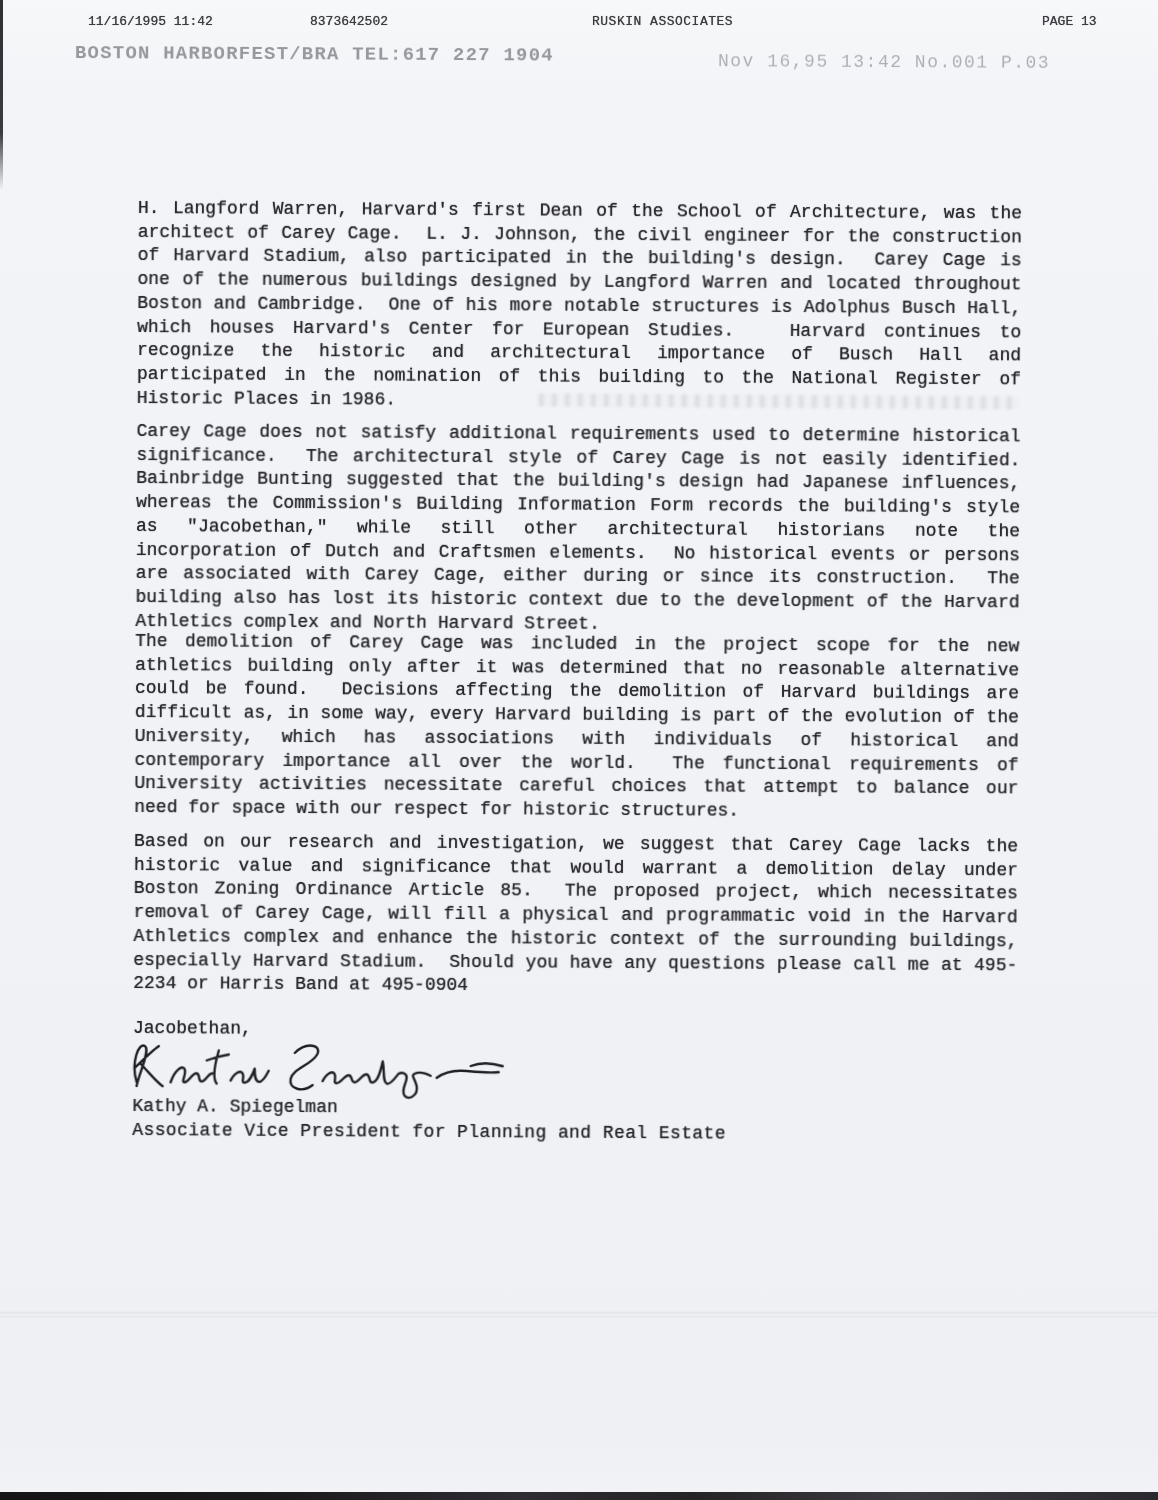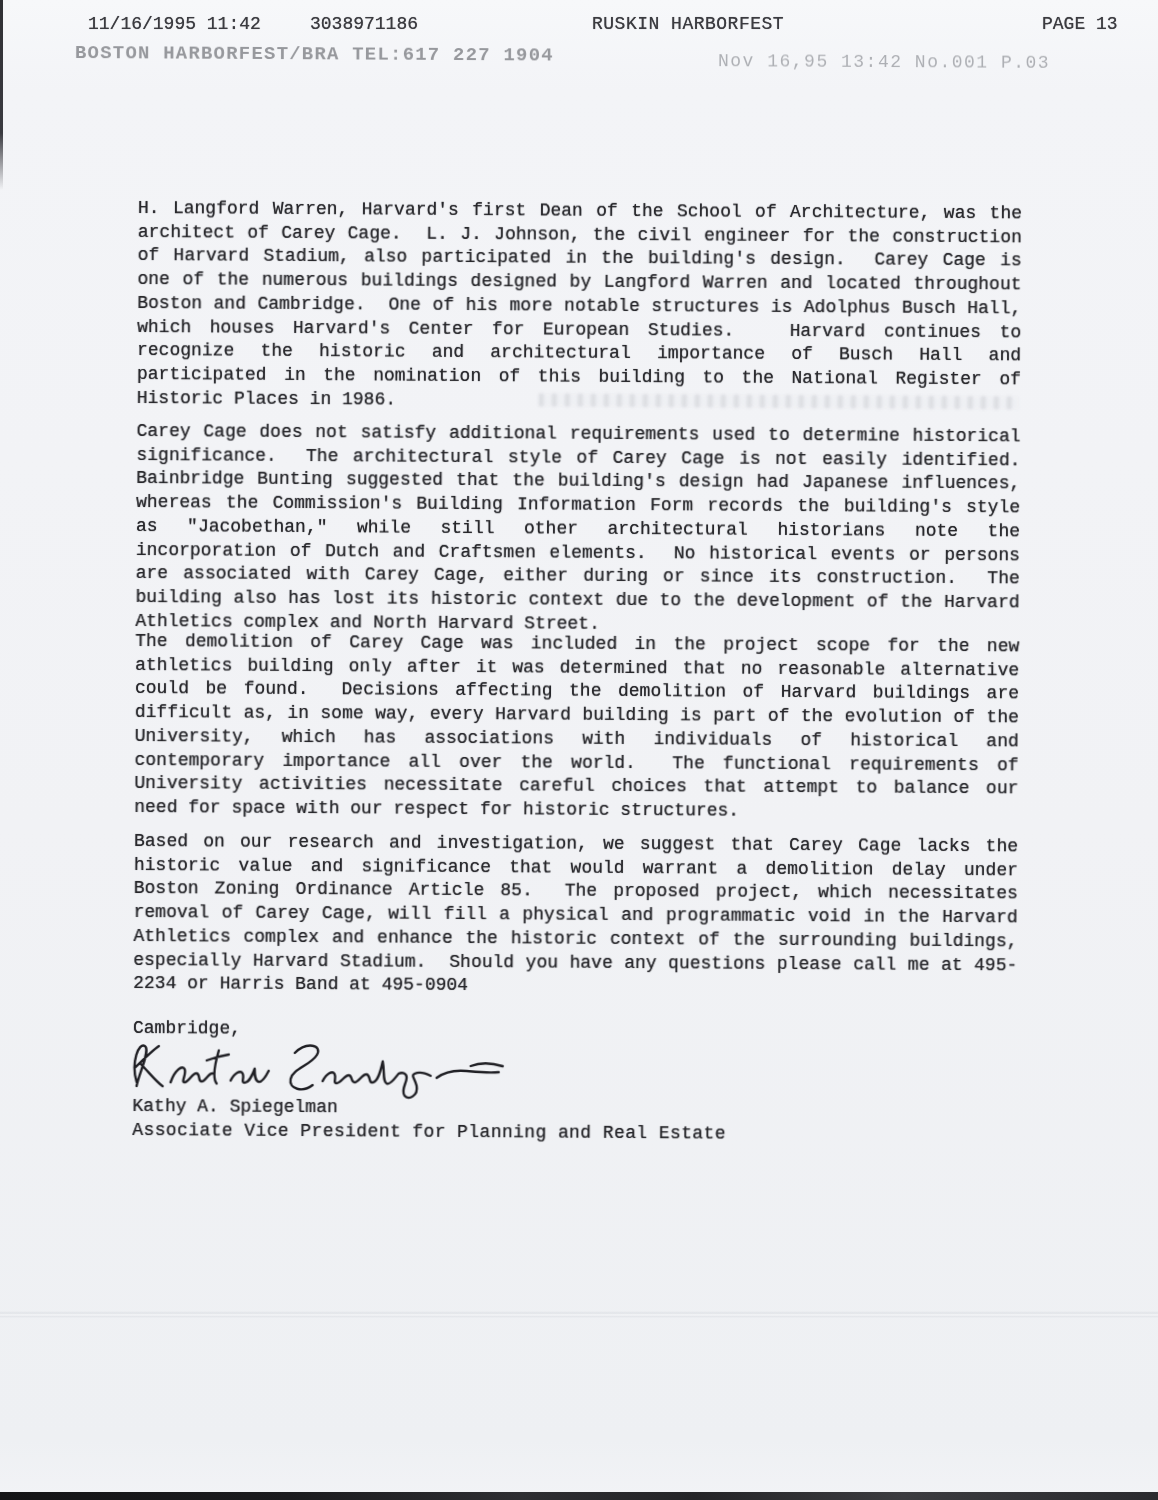--- a/index.html
+++ b/index.html
@@ -3,21 +3,21 @@
 <meta charset="utf-8">
 <style>
   html,body{margin:0;padding:0;background:#dfe1e5;}
   .page{
     position:relative;width:1158px;height:1500px;overflow:hidden;
     background:linear-gradient(180deg,#f7f8fa 0%,#f3f4f7 6%,#f1f2f5 55%,#eef0f3 96%,#f2f3f6 100%);
     font-family:"Liberation Mono","DejaVu Sans Mono",monospace;
     color:#26262a;
   }
   
-  .hdr1{position:absolute;top:14px;left:0;width:100%;height:22px;font-size:18px;color:#3b3b40;
+  .hdr1{position:absolute;top:14px;left:0;width:100%;height:22px;font-size:13px;color:#3b3b40;
         text-shadow:0 0 .7px rgba(40,40,45,.8);}
   .hdr1 .dt{position:absolute;left:88px;}
   .hdr1 .fx{position:absolute;left:310px;}
   .hdr1 .sn{position:absolute;left:592px;letter-spacing:.5px;}
   .hdr1 .pg{position:absolute;left:1042px;}
   .hdr2l{position:absolute;top:42px;left:75px;font-size:19px;font-weight:700;letter-spacing:1.2px;
          color:#4a4c52;opacity:.55;filter:blur(.5px);transform:rotate(.3deg);transform-origin:left top;}
   .hdr2r{position:absolute;top:52px;left:718px;font-size:18px;letter-spacing:1.5px;
          color:#585b62;opacity:.45;filter:blur(.7px);transform:rotate(.3deg);}
   
@@ -47,22 +47,22 @@
 </style>
 </head>
 <body>
 
 <div class="page">
 
   <div class="edge-line"></div>
 
   <div class="hdr1">
     <span class="dt">11/16/1995  11:42</span>
-    <span class="fx">3038971186</span>
-    <span class="sn">RUSKIN HARBORFEST</span>
+    <span class="fx">8373642502</span>
+    <span class="sn">RUSKIN ASSOCIATES</span>
     <span class="pg">PAGE  13</span>
   </div>
 
   <div class="hdr2l">BOSTON HARBORFEST/BRA   TEL:617 227 1904</div>
   <div class="hdr2r">Nov 16,95    13:42 No.001 P.03</div>
 
   <div class="letter">
     <div class="paragraph p1">
         <div class="line">H. Langford Warren, Harvard's first Dean of the School of Architecture, was the</div>
         <div class="line">architect of Carey Cage.  L. J. Johnson, the civil engineer for the construction</div>
@@ -98,21 +98,21 @@
     <div class="paragraph p4">
         <div class="line">Based on our research and investigation, we suggest that Carey Cage lacks the</div>
         <div class="line">historic value and significance that would warrant a demolition delay under</div>
         <div class="line">Boston Zoning Ordinance Article 85.  The proposed project, which necessitates</div>
         <div class="line">removal of Carey Cage, will fill a physical and programmatic void in the Harvard</div>
         <div class="line">Athletics complex and enhance the historic context of the surrounding buildings,</div>
         <div class="line">especially Harvard Stadium.  Should you have any questions please call me at 495-</div>
         <div class="line last">2234 or Harris Band at 495-0904</div>
       </div>
 
-    <div class="closing">Cambridge,</div>
+    <div class="closing">Jacobethan,</div>
 
     <svg class="sig" width="390" height="64" viewBox="0 0 390 64">
       <path d="M10 46 C4 26 12 6 18 10 C24 14 12 38 10 50 M8 32 C16 24 26 14 32 10 M14 28 C22 36 30 46 36 50
                M44 46 C48 34 56 28 58 33 C60 38 54 46 58 46 C62 46 66 36 70 37 C74 38 71 45 75 45 C79 45 82 36 86 37
                M92 14 C88 28 86 42 90 47 M80 24 C88 21 96 19 102 18
                M104 44 C108 36 114 33 116 37 C118 41 114 46 118 46 C122 46 126 38 128 32 C128 38 128 44 132 45 C136 46 140 38 142 34"></path>
       <path d="M168 16 C180 4 196 8 190 18 C184 28 166 32 164 42 C162 52 176 56 186 48
                M196 44 C200 36 206 33 208 37 C210 41 206 46 210 46 C214 46 218 38 222 38 C226 38 224 45 228 45 C232 45 236 36 240 37
                C244 38 242 46 246 45 C252 44 254 32 256 24 C258 34 256 44 260 46 C264 48 270 38 272 36
                C276 34 280 36 280 40 C280 46 274 52 278 58 C282 63 292 58 290 48 C288 40 284 38 288 36 C294 33 300 36 304 38"></path>

